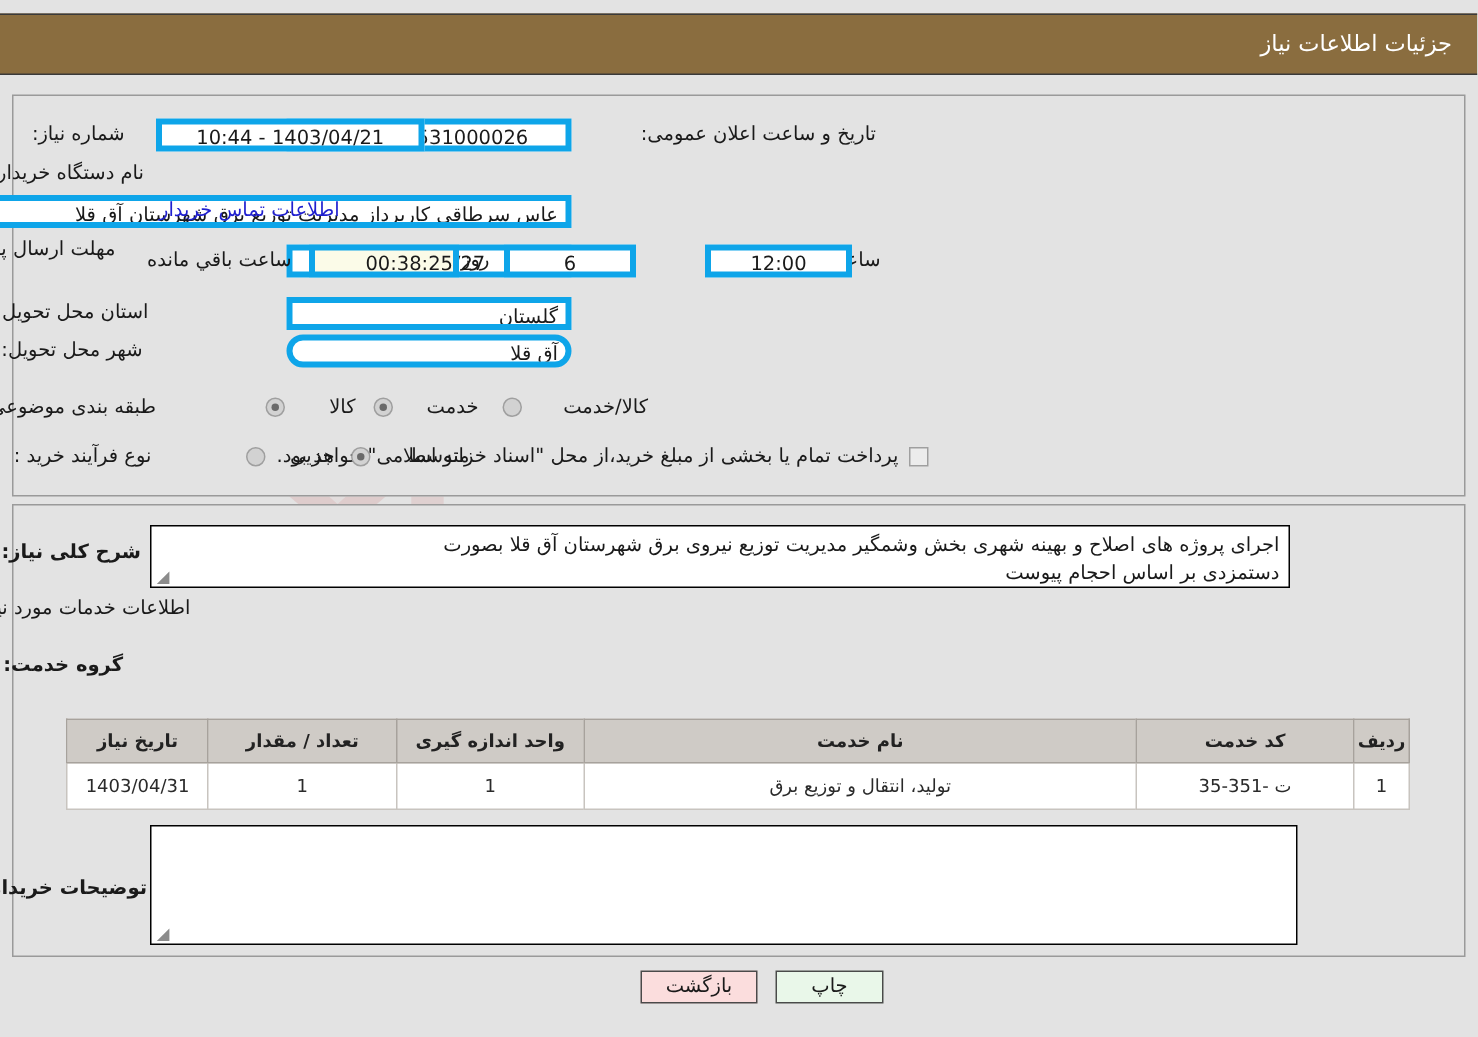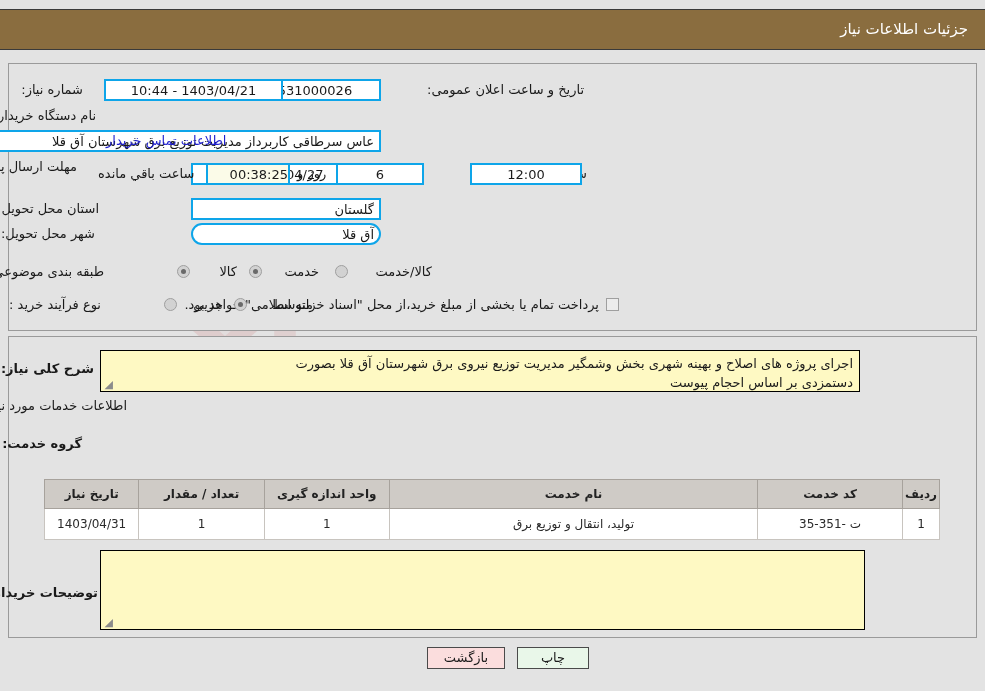--- a/index.html
+++ b/index.html
@@ -105,21 +105,21 @@
     position: absolute;
     font-size: 13px;
     color: #1a1a1a;
     white-space: nowrap;
     z-index: 4;
   }
   .lbl-b { font-weight: bold; }
   .box {
     position: absolute;
     background: #ffffff;
-    border: 2px solid #0ea5e9;
+    border: 4px solid #0ea5e9;
     box-sizing: border-box;
     font-size: 13px;
     color: #1a1a1a;
     z-index: 4;
     overflow: hidden;
     white-space: nowrap;
   }
   .box-c { text-align: center; }
   .box-r { text-align: right; padding-right: 5px; }
   .box .v { display: block; line-height: inherit; }
@@ -157,21 +157,21 @@
     width: 13px; height: 13px;
     background: #ececec;
     border: 1px solid #9f9f9f;
     box-sizing: border-box;
     z-index: 5;
   }
 
   
   .ta {
     position: absolute;
-    background: #fef9c3;
+    background: #ffffff;
     border: 1px solid #000000;
     box-sizing: border-box;
     font-size: 13px;
     color: #1a1a1a;
     text-align: right;
     padding: 3px 6px 0 6px;
     line-height: 19px;
     z-index: 4;
   }
   .ta .grip {
@@ -268,28 +268,28 @@
   </div>
   <div class="link" style="left:106px;top:133px;">اطلاعات تماس خریدار</div>
 
   <div class="lbl" style="right:908px;top:159px;line-height:16px;width:92px;text-align:right;">
     <span>مهلت ارسال پاسخ: تا تاریخ:</span>
   </div>
   <div class="box box-c" style="right:604px;top:163px;width:190px;height:22px;line-height:20px;">
     <span class="v">1403/04/27</span>
   </div>
   <div class="lbl" style="right:398px;top:166px;">ساعت</div>
-  <div class="box box-c" style="left:470px;top:163px;width:112px;height:22px;line-height:20px;">
+  <div class="box box-c" style="left:470px;top:163px;width:98px;height:22px;line-height:20px;">
     <span class="v">12:00</span>
   </div>
   <div class="box box-c" style="left:336px;top:163px;width:88px;height:22px;line-height:20px;">
     <span class="v">6</span>
   </div>
   <div class="lbl" style="left:297px;top:166px;">روز و</div>
-  <div class="box box-c box-yellow" style="left:206px;top:163px;width:84px;height:22px;line-height:20px;padding-left:48px;">
+  <div class="box box-c box-yellow" style="left:206px;top:163px;width:100px;height:22px;line-height:20px;padding-left:48px;">
     <span class="v">00:38:25</span>
   </div>
   <div class="lbl" style="left:98px;top:166px;">ساعت باقي مانده</div>
 
   <div class="lbl" style="right:886px;top:201px;">استان محل تحویل:</div>
   <div class="box box-r" style="right:604px;top:198px;width:190px;height:22px;line-height:20px;text-align:right;">
     <span class="v">گلستان</span>
   </div>
 
   <div class="lbl" style="right:890px;top:226px;">شهر محل تحویل:</div>

